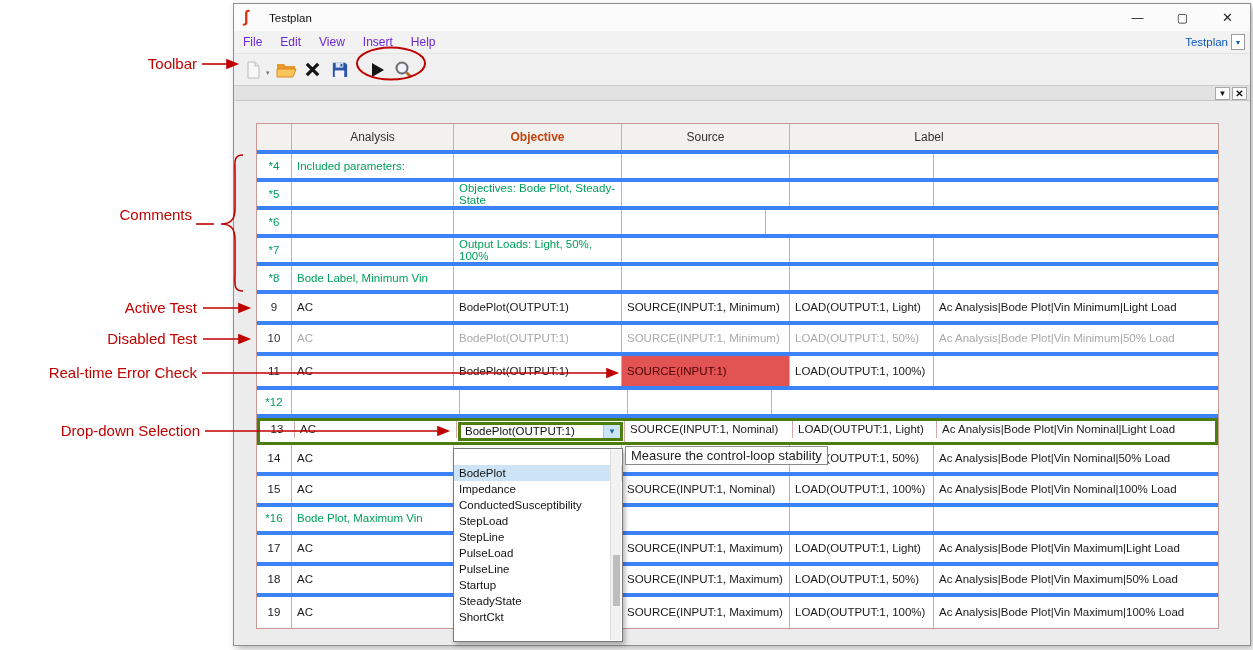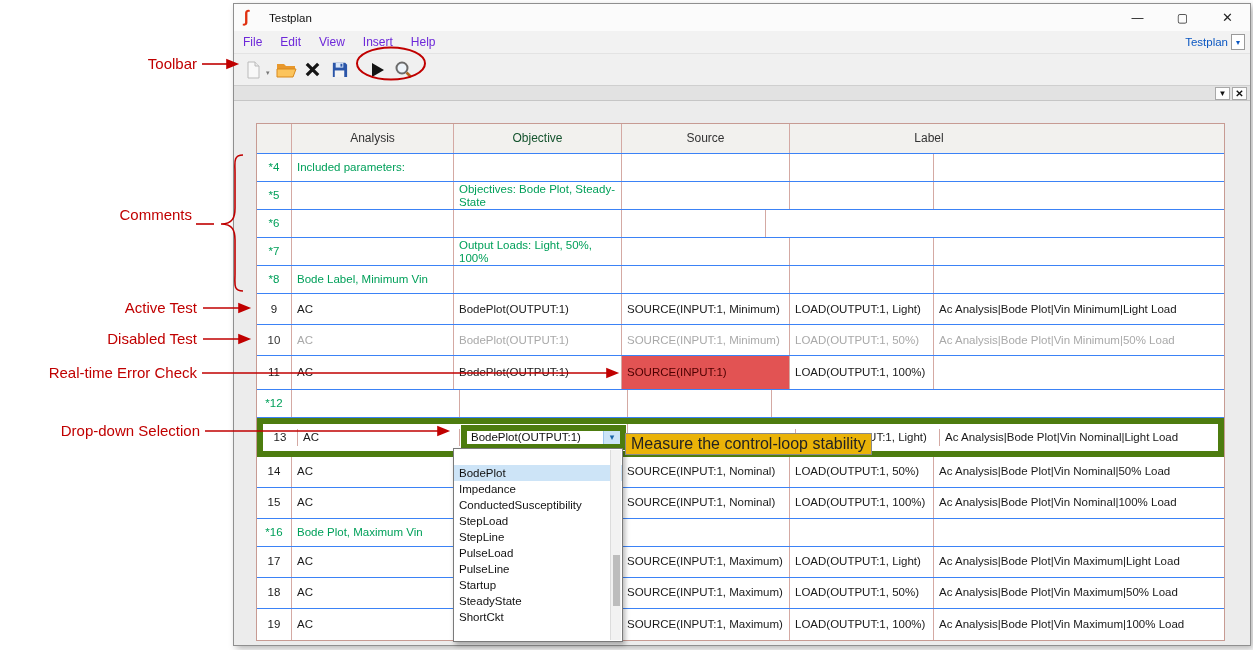--- a/index.html
+++ b/index.html
@@ -29,54 +29,54 @@
   .tb-dd{font-size:7px;color:#777;margin:6px 4px 0 -2px}
 
   .panel-strip{position:absolute;left:0;top:81px;right:0;height:16px;background:#e2e2e2;border-top:1px solid #cfcfcf;border-bottom:1px solid #c6c6c6;display:flex;align-items:center;justify-content:flex-end;padding-right:3px;gap:2px}
   .strip-btn{width:15px;height:13px;background:#fdfdfd;border:1px solid #a8a8a8;font-size:8px;color:#111;display:flex;align-items:center;justify-content:center}
   .strip-btn.x{font-size:10px;font-weight:bold}
 
   .content{position:absolute;left:0;top:97px;right:0;bottom:0;background:#ececec}
 
   
   #testplan-table{position:absolute;left:22px;top:22px;background:#fff;border:1px solid #c79b93}
-  .trow{display:flex;border-bottom:1px solid #3b82f6;height:31px;background:#fff}
+  .trow{display:flex;border-bottom:4px solid #3b82f6;height:31px;background:#fff}
   .trow.header{height:30px;background:#f2f1ee}
   .trow.comment{height:28px}
   .trow.error{height:34px}
   .trow:last-child{border-bottom:none}
   .cell{border-right:1px solid #d4a9a3;padding:2px 5px;font-size:11.5px;line-height:12.5px;color:#1a1a1a;display:flex;align-items:center;overflow:hidden}
   .col-num{width:35px;justify-content:center;text-align:center}
   .col-analysis{width:162px}
   .col-objective{width:168px}
   .col-source{width:168px}
   .col-load{width:144px}
   .col-label{width:278px;border-right:none}
   .trow.header .cell{justify-content:center;font-size:12px;color:#333}
-  .trow.header .obj-header{font-weight:normal;color:#14532d}
+  .trow.header .obj-header{font-weight:bold;color:#c2410c}
   .trow.comment .cell{color:#00a05a}
   .trow.disabled .cell{color:#a9a9a9}
   .trow.disabled .col-num{color:#333}
   .error-cell{background:#e25353;color:#4d0000 !important}
   .combo-cell{padding:1px}
 
   
-  .combo{width:100%;height:100%;display:flex;align-items:center;border:6px solid #4d7c0f;background:#fff}
+  .combo{width:100%;height:100%;display:flex;align-items:flex-start;border:3px solid #4d7c0f;background:#fff}
   .combo-text{flex:1;padding:0 4px;font-size:11.5px;color:#111;white-space:nowrap;overflow:hidden}
   .combo-btn{width:17px;align-self:stretch;background:#cce4f7;border-left:1px solid #9cc7ee;color:#1a66a8;font-size:9px;display:flex;align-items:center;justify-content:center}
 
   
   #dropdown-list{position:absolute;left:219px;top:347px;width:170px;background:#fff;border:1px solid #7a7a7a;box-shadow:2px 3px 5px rgba(0,0,0,.3);z-index:20;padding:16px 0}
   .dd-item{height:16px;line-height:16px;padding:0 14px 0 5px;font-size:11.5px;color:#111;white-space:nowrap;overflow:hidden}
   .dd-item.selected{background:#cde4f7}
   #dd-scrollbar{position:absolute;right:1px;top:1px;bottom:1px;width:11px;background:#f2f2f2;border-left:1px solid #dcdcdc}
   #dd-thumb{position:absolute;left:2px;width:7px;top:55%;height:27%;background:#bdbdbd}
 
   
-  #tooltip{position:absolute;left:391px;top:332px;z-index:30;background:#eab308;border:1px solid #8a8a8a;padding:1px 5px;font-size:16px;color:#222;white-space:nowrap}
+  #tooltip{position:absolute;left:391px;top:345px;z-index:30;background:#ffffff;border:1px solid #8a8a8a;padding:1px 5px;font-size:13px;color:#222;white-space:nowrap}
 </style>
 </head>
 <body>
 
 <div class="annot" style="right:1056px;top:55px">Toolbar</div>
 <div class="annot" style="right:1061px;top:206px">Comments</div>
 <div class="annot" style="right:1056px;top:299px">Active Test</div>
 <div class="annot" style="right:1056px;top:330px">Disabled Test</div>
 <div class="annot" style="right:1056px;top:364px">Real-time Error Check</div>
 <div class="annot" style="right:1053px;top:422px">Drop-down Selection</div>

